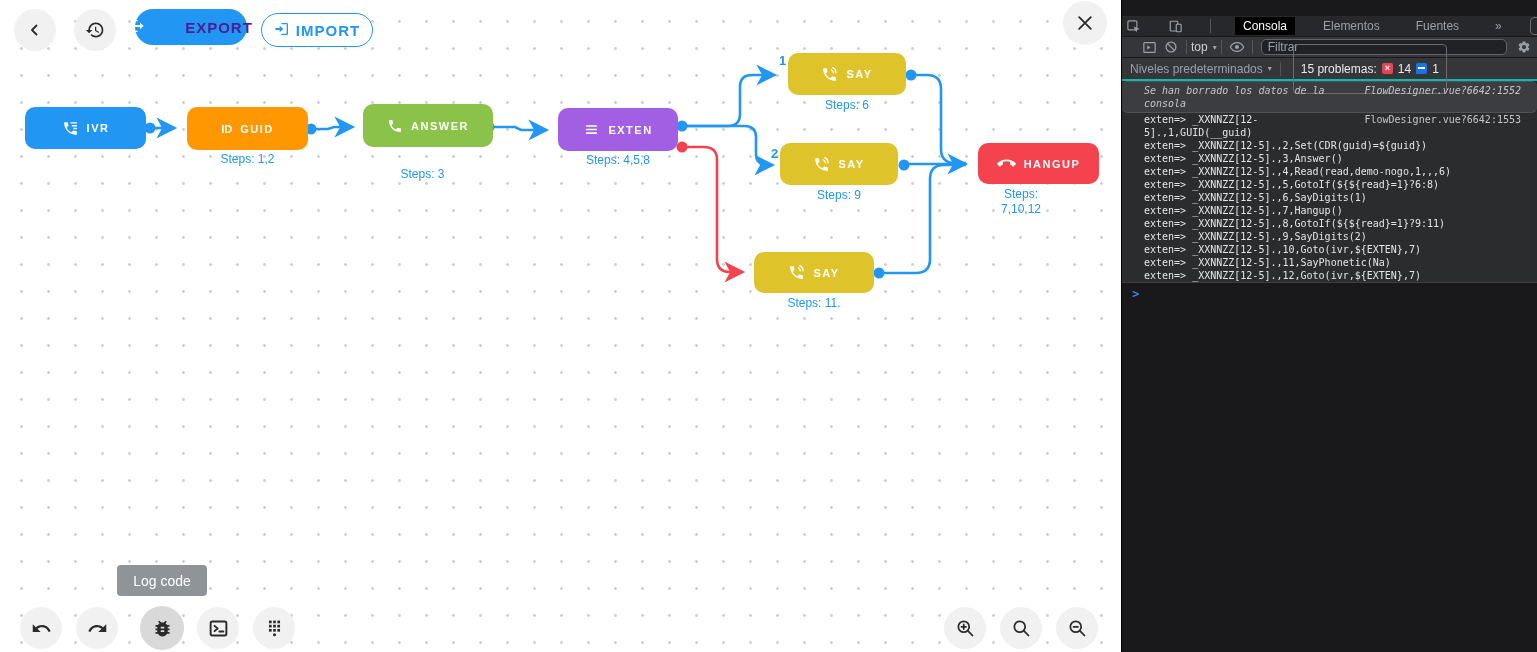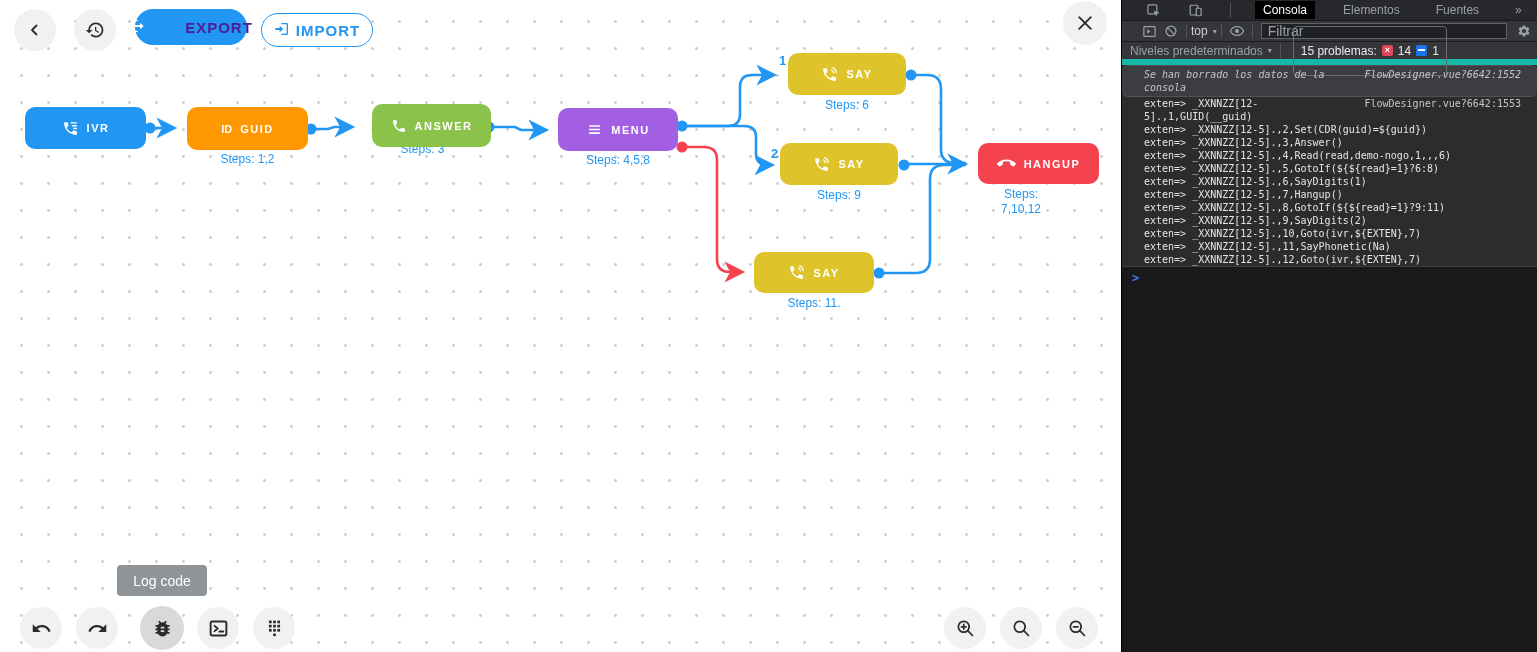--- a/index.html
+++ b/index.html
@@ -24,36 +24,36 @@
   .node .nicon{display:flex;align-items:center;}
   .steps{position:absolute;z-index:2;color:#2196F3;font-size:12px;text-align:center;line-height:15px;}
   .edge-label{position:absolute;z-index:2;color:#2196F3;font-size:13px;font-weight:bold;}
   #tooltip{position:absolute;left:117px;top:565px;width:90px;height:31px;background:#8f9499;color:#fff;
     border-radius:4px;display:flex;align-items:center;justify-content:center;font-size:14px;z-index:6;}
 
   
   #devtools{position:absolute;left:1121px;top:0;width:416px;height:652px;background:#19191b;border-left:1px solid #000;
     color:#e8eaed;font-size:12px;}
   .dt-row{display:flex;align-items:center;background:#35363a;border-bottom:1px solid #19191b;}
-  #dt-tabbar{height:21px;background:#27282b;padding-left:20px;gap:20px;}
+  #dt-tabbar{height:21px;background:#27282b;padding-left:0;gap:20px;margin-top:16px;}
   .dt-icon{width:22px;height:18px;display:flex;align-items:center;justify-content:center;color:#9aa0a6;cursor:pointer;flex:none;}
   .dt-sep{width:1px;height:14px;background:#52555a;margin:0 4px;flex:none;}
   .dt-tab{padding:2px 8px;color:#9aa0a6;cursor:pointer;font-size:12px;white-space:nowrap;}
   .dt-tab.active{background:#000;color:#fff;}
   #dt-errbadge{display:flex;align-items:center;gap:4px;border:1px solid #696c70;border-radius:4px;
     padding:1px 6px;margin-left:auto;cursor:pointer;}
   .err-ico{width:11px;height:11px;background:#df4656;border-radius:2px;color:#fff;font-size:9px;line-height:11px;
     text-align:center;font-weight:bold;flex:none;}
   .iss-ico{width:11px;height:11px;background:#1a73e8;border-radius:2px 2px 2px 0;position:relative;flex:none;}
   .iss-ico:after{content:"";position:absolute;left:2px;top:4px;width:7px;height:1.5px;background:#fff;}
   #dt-toolbar{height:21px;padding-left:16px;}
-  #dt-filter{flex:1;height:16px;background:#202124;border:1px solid #5f6367;border-radius:0;color:#e8eaed;
-    font-size:14px;padding:0 6px;margin:0 6px 0 4px;}
+  #dt-filter{flex:1;height:16px;background:#202124;border:1px solid #5f6367;border-radius:5px;color:#e8eaed;
+    font-size:12px;padding:0 6px;margin:0 6px 0 4px;}
   #dt-filter::placeholder{color:#9aa0a6;}
-  #dt-levelbar{height:23px;padding-left:8px;color:#9aa0a6;border-bottom:6px solid #14b8a6;}
+  #dt-levelbar{height:23px;padding-left:8px;color:#9aa0a6;border-bottom:2px solid #14b8a6;}
   .dd-label{display:flex;align-items:center;gap:5px;cursor:pointer;white-space:nowrap;}
   .dd-caret{font-size:8px;color:#9aa0a6;}
   #dt-problems{display:flex;align-items:center;gap:5px;border:1px solid #696c70;border-radius:4px;
     padding:17px 7px;margin-left:8px;color:#e8eaed;cursor:pointer;white-space:nowrap;}
 
   #console-messages{background:#2b2c2e;font-family:"DejaVu Sans Mono",monospace;font-size:10px;line-height:13px;color:#e3e5e6;}
   .crow{display:flex;align-items:flex-start;padding:0 16px 0 22px;border-radius:6px;}
   .crow.info{background:#3c3d40;border-top:1px solid #515254;border-bottom:1px solid #515254;
     color:#c2c5c8;font-style:italic;padding-top:2px;padding-bottom:2px;}
   .ctext{flex:1;white-space:pre-wrap;word-wrap:break-word;}
@@ -148,38 +148,38 @@
           </svg>
       </span>
       <span>IVR</span>
     </div>
 
     <div class="node" style="left:187px;top:107px;width:121px;height:43px;background:#FF9800">
       <span class="nicon" style="font-size:11px;letter-spacing:0">ID</span>
       <span>GUID</span>
     </div>
 
-    <div class="node" style="left:372px;top:104px;width:119px;height:43px;background:#8BC34A">
+    <div class="node" style="left:363px;top:104px;width:130px;height:43px;background:#8BC34A">
       <span class="nicon">
         <svg width="16" height="16" viewBox="0 0 24 24" fill="#fff">
             <path d="M6.62 10.79c1.44 2.83 3.76 5.14 6.59 6.59l2.2-2.2c.27-.27.67-.36 1.02-.24 1.12.37 2.33.57 3.57.57.55 0 1 .45 1 1V20c0 .55-.45 1-1 1-9.39 0-17-7.61-17-17 0-.55.45-1 1-1h3.5c.55 0 1 .45 1 1 0 1.25.2 2.45.57 3.57.11.35.03.74-.25 1.02l-2.2 2.2z"></path>
           </svg>
       </span>
       <span>ANSWER</span>
     </div>
 
     <div class="node" style="left:558px;top:108px;width:120px;height:43px;background:#A35FE3">
       <span class="nicon">
         <svg width="17" height="15" viewBox="0 0 24 24" fill="#fff">
             <rect x="3" y="5" width="18" height="2.6" rx="1.3"></rect>
             <rect x="3" y="10.7" width="18" height="2.6" rx="1.3"></rect>
             <rect x="3" y="16.4" width="18" height="2.6" rx="1.3"></rect>
           </svg>
       </span>
-      <span>MENU</span>
+      <span>EXTEN</span>
     </div>
 
     <div class="node" style="left:788px;top:53px;width:118px;height:42px;background:#DFC32A">
       <span class="nicon">
         <svg width="17" height="17" viewBox="0 0 24 24">
             <path fill="#fff" d="M6.62 10.79c1.44 2.83 3.76 5.14 6.59 6.59l2.2-2.2c.27-.27.67-.36 1.02-.24 1.12.37 2.33.57 3.57.57.55 0 1 .45 1 1V20c0 .55-.45 1-1 1-9.39 0-17-7.61-17-17 0-.55.45-1 1-1h3.5c.55 0 1 .45 1 1 0 1.25.2 2.45.57 3.57.11.35.03.74-.25 1.02l-2.2 2.2z"></path>
             <path fill="none" stroke="#fff" stroke-width="1.8" stroke-linecap="round" d="M14.8 5.5a4.5 4.5 0 0 1 2.6 4.2"></path>
             <path fill="none" stroke="#fff" stroke-width="1.8" stroke-linecap="round" d="M16.6 2.4a8 8 0 0 1 4.6 7.2"></path>
           </svg>
       </span>
@@ -211,21 +211,21 @@
     <div class="node" style="left:978px;top:143px;width:121px;height:41px;background:#F4434F">
       <span class="nicon">
         <svg width="19" height="19" viewBox="0 0 24 24" fill="#fff">
             <path d="M12 9c-1.6 0-3.15.25-4.6.72v3.1c0 .39-.23.74-.56.9-.98.49-1.87 1.12-2.66 1.85-.18.18-.43.28-.7.28-.28 0-.53-.11-.71-.29L.29 13.08A.996.996 0 0 1 0 12.38c0-.28.11-.53.29-.71C3.34 8.78 7.46 7 12 7s8.66 1.78 11.71 4.67c.18.18.29.43.29.71 0 .28-.11.53-.29.7l-2.48 2.48c-.18.18-.43.29-.71.29-.27 0-.52-.1-.7-.28-.79-.73-1.68-1.36-2.66-1.85-.33-.16-.56-.51-.56-.9v-3.1C15.15 9.25 13.6 9 12 9z"></path>
           </svg>
       </span>
       <span>HANGUP</span>
     </div>
 
     <div class="steps" style="left:187px;top:152px;width:121px">Steps: 1,2</div>
-    <div class="steps" style="left:363px;top:142px;width:119px">Steps: 3</div>
+    <div class="steps" style="left:363px;top:167px;width:119px">Steps: 3</div>
     <div class="steps" style="left:558px;top:153px;width:120px">Steps: 4,5,8</div>
     <div class="steps" style="left:788px;top:98px;width:118px">Steps: 6</div>
     <div class="steps" style="left:780px;top:188px;width:118px">Steps: 9</div>
     <div class="steps" style="left:754px;top:296px;width:120px">Steps: 11.</div>
     <div class="steps" style="left:992px;top:187px;width:58px">Steps: 7,10,12</div>
 
     <div class="edge-label" style="left:779px;top:53px">1</div>
     <div class="edge-label" style="left:771px;top:146px">2</div>
 
     <div id="tooltip">Log code</div>

